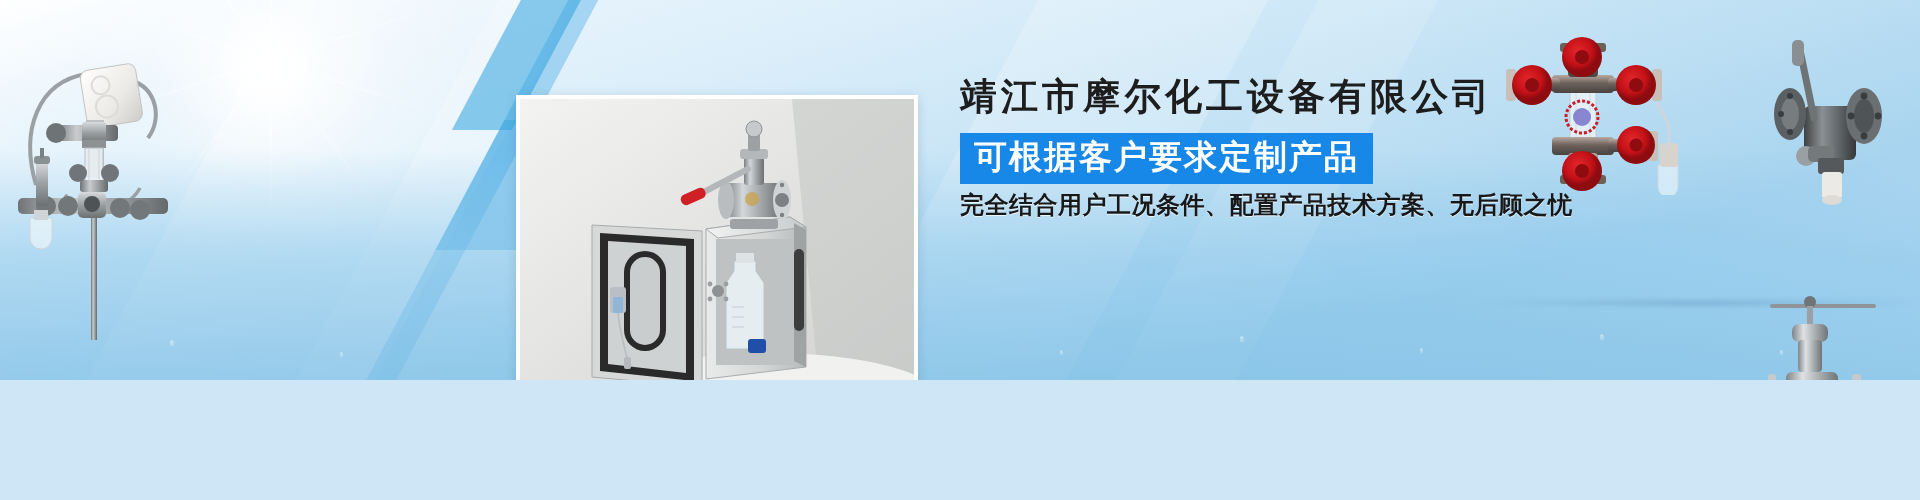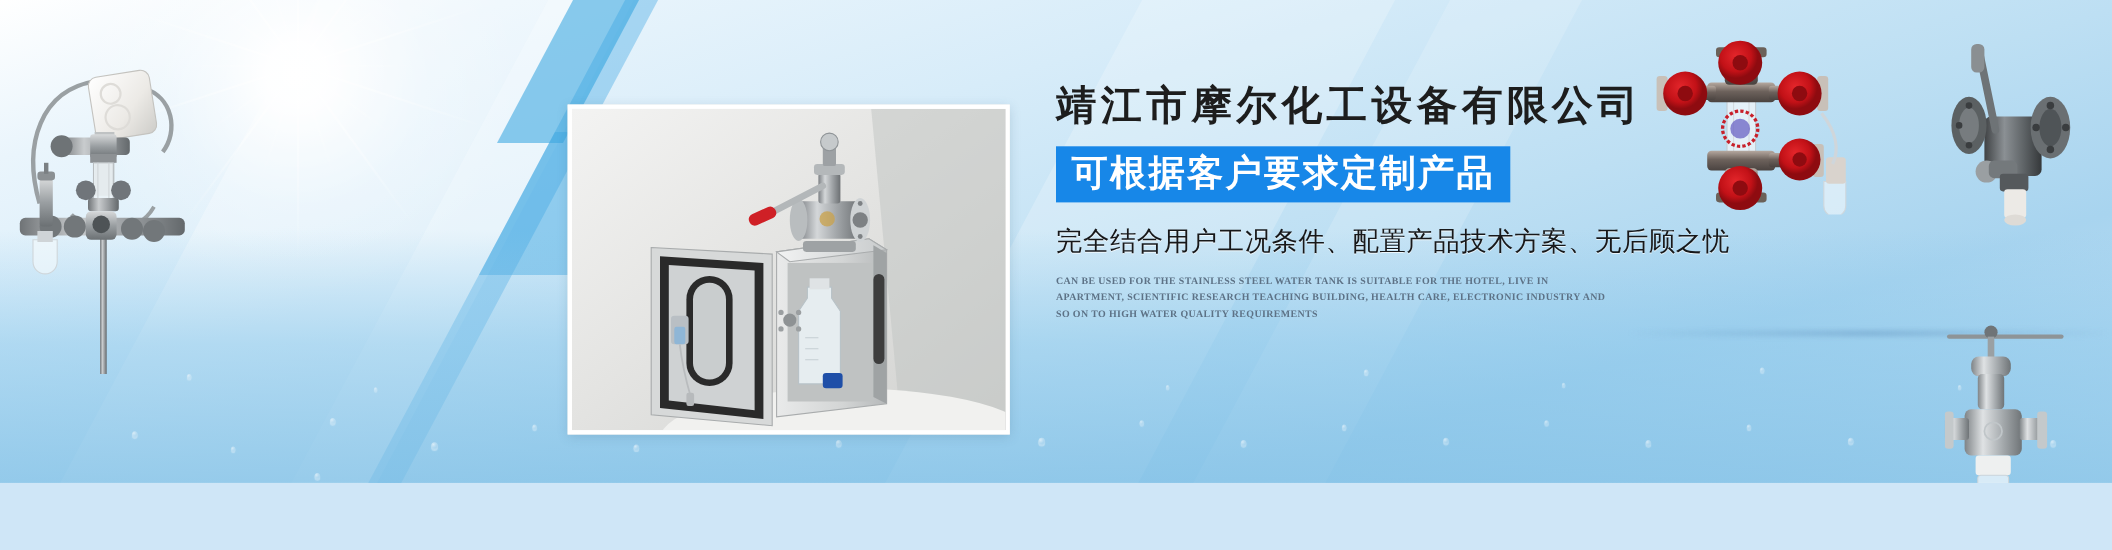--- a/index.html
+++ b/index.html
@@ -5,21 +5,21 @@
 <style>
   * { margin:0; padding:0; box-sizing:border-box; }
   html,body { width:1920px; height:500px; overflow:hidden; }
   body {
     font-family:"Liberation Sans", sans-serif;
     background:#cfe6f7;
   }
 
   .banner {
     position:relative;
-    width:1920px; height:439px;
+    width:1920px; height:380px;
     overflow:hidden;
     background:
       linear-gradient(163deg, #ffffff 0%, #eaf5fc 14%, #d7ecf9 34%, #bddff3 58%, #a8d4ef 76%, #b9dcf2 90%, #cbe6f6 100%);
   }
 
   
   .sunflare {
     position:absolute; left:60px; top:-140px;
     width:420px; height:400px;
     background:radial-gradient(circle at 50% 52%,
@@ -98,23 +98,23 @@
     color:#ffffff;
     font-size:33px;
     font-weight:700;
     letter-spacing:2px;
     padding:6px 14px 8px 14px;
     line-height:1.12;
     white-space:nowrap;
   }
 
   .subline {
-    margin-top:20px;
+    margin-top:5px;
     font-size:24px;
-    font-weight:400;
+    font-weight:700;
     color:#17181a;
     letter-spacing:0.5px;
     line-height:1.3;
     white-space:nowrap;
     text-shadow:0 1px 0 rgba(255,255,255,0.7);
   }
 
   .custom {
     display:inline-block;
     margin-top:16px;
@@ -554,20 +554,19 @@
       <rect x="28" y="132" width="32" height="18" rx="3" fill="#eef0f0"></rect>
       <rect x="30" y="150" width="28" height="36" rx="3" fill="rgba(246,250,252,0.7)" stroke="#cdd5da"></rect>
       <ellipse cx="44" cy="188" rx="14" ry="5" fill="rgba(240,246,250,0.6)" stroke="#cdd5da"></ellipse>
     </svg>
   </div>
 
   <div class="copy">
     <div class="company">靖江市摩尔化工设备有限公司</div>
     <div class="tagline">可根据客户要求定制产品</div>
     <div class="subline">完全结合用户工况条件、配置产品技术方案、无后顾之忧</div>
-    <div class="english">CAN BE USED FOR THE STAINLESS STEEL WATER TANK IS SUITABLE FOR THE HOTEL, LIVE IN APARTMENT, SCIENTIFIC RESEARCH TEACHING BUILDING, HEALTH CARE, ELECTRONIC INDUSTRY AND SO ON TO HIGH WATER QUALITY REQUIREMENTS</div>
   </div>
 
   <div class="watermark">
     <span>molqo</span><span class="reg">®</span>
   </div>
 
 </div>
 
 </body></html>

